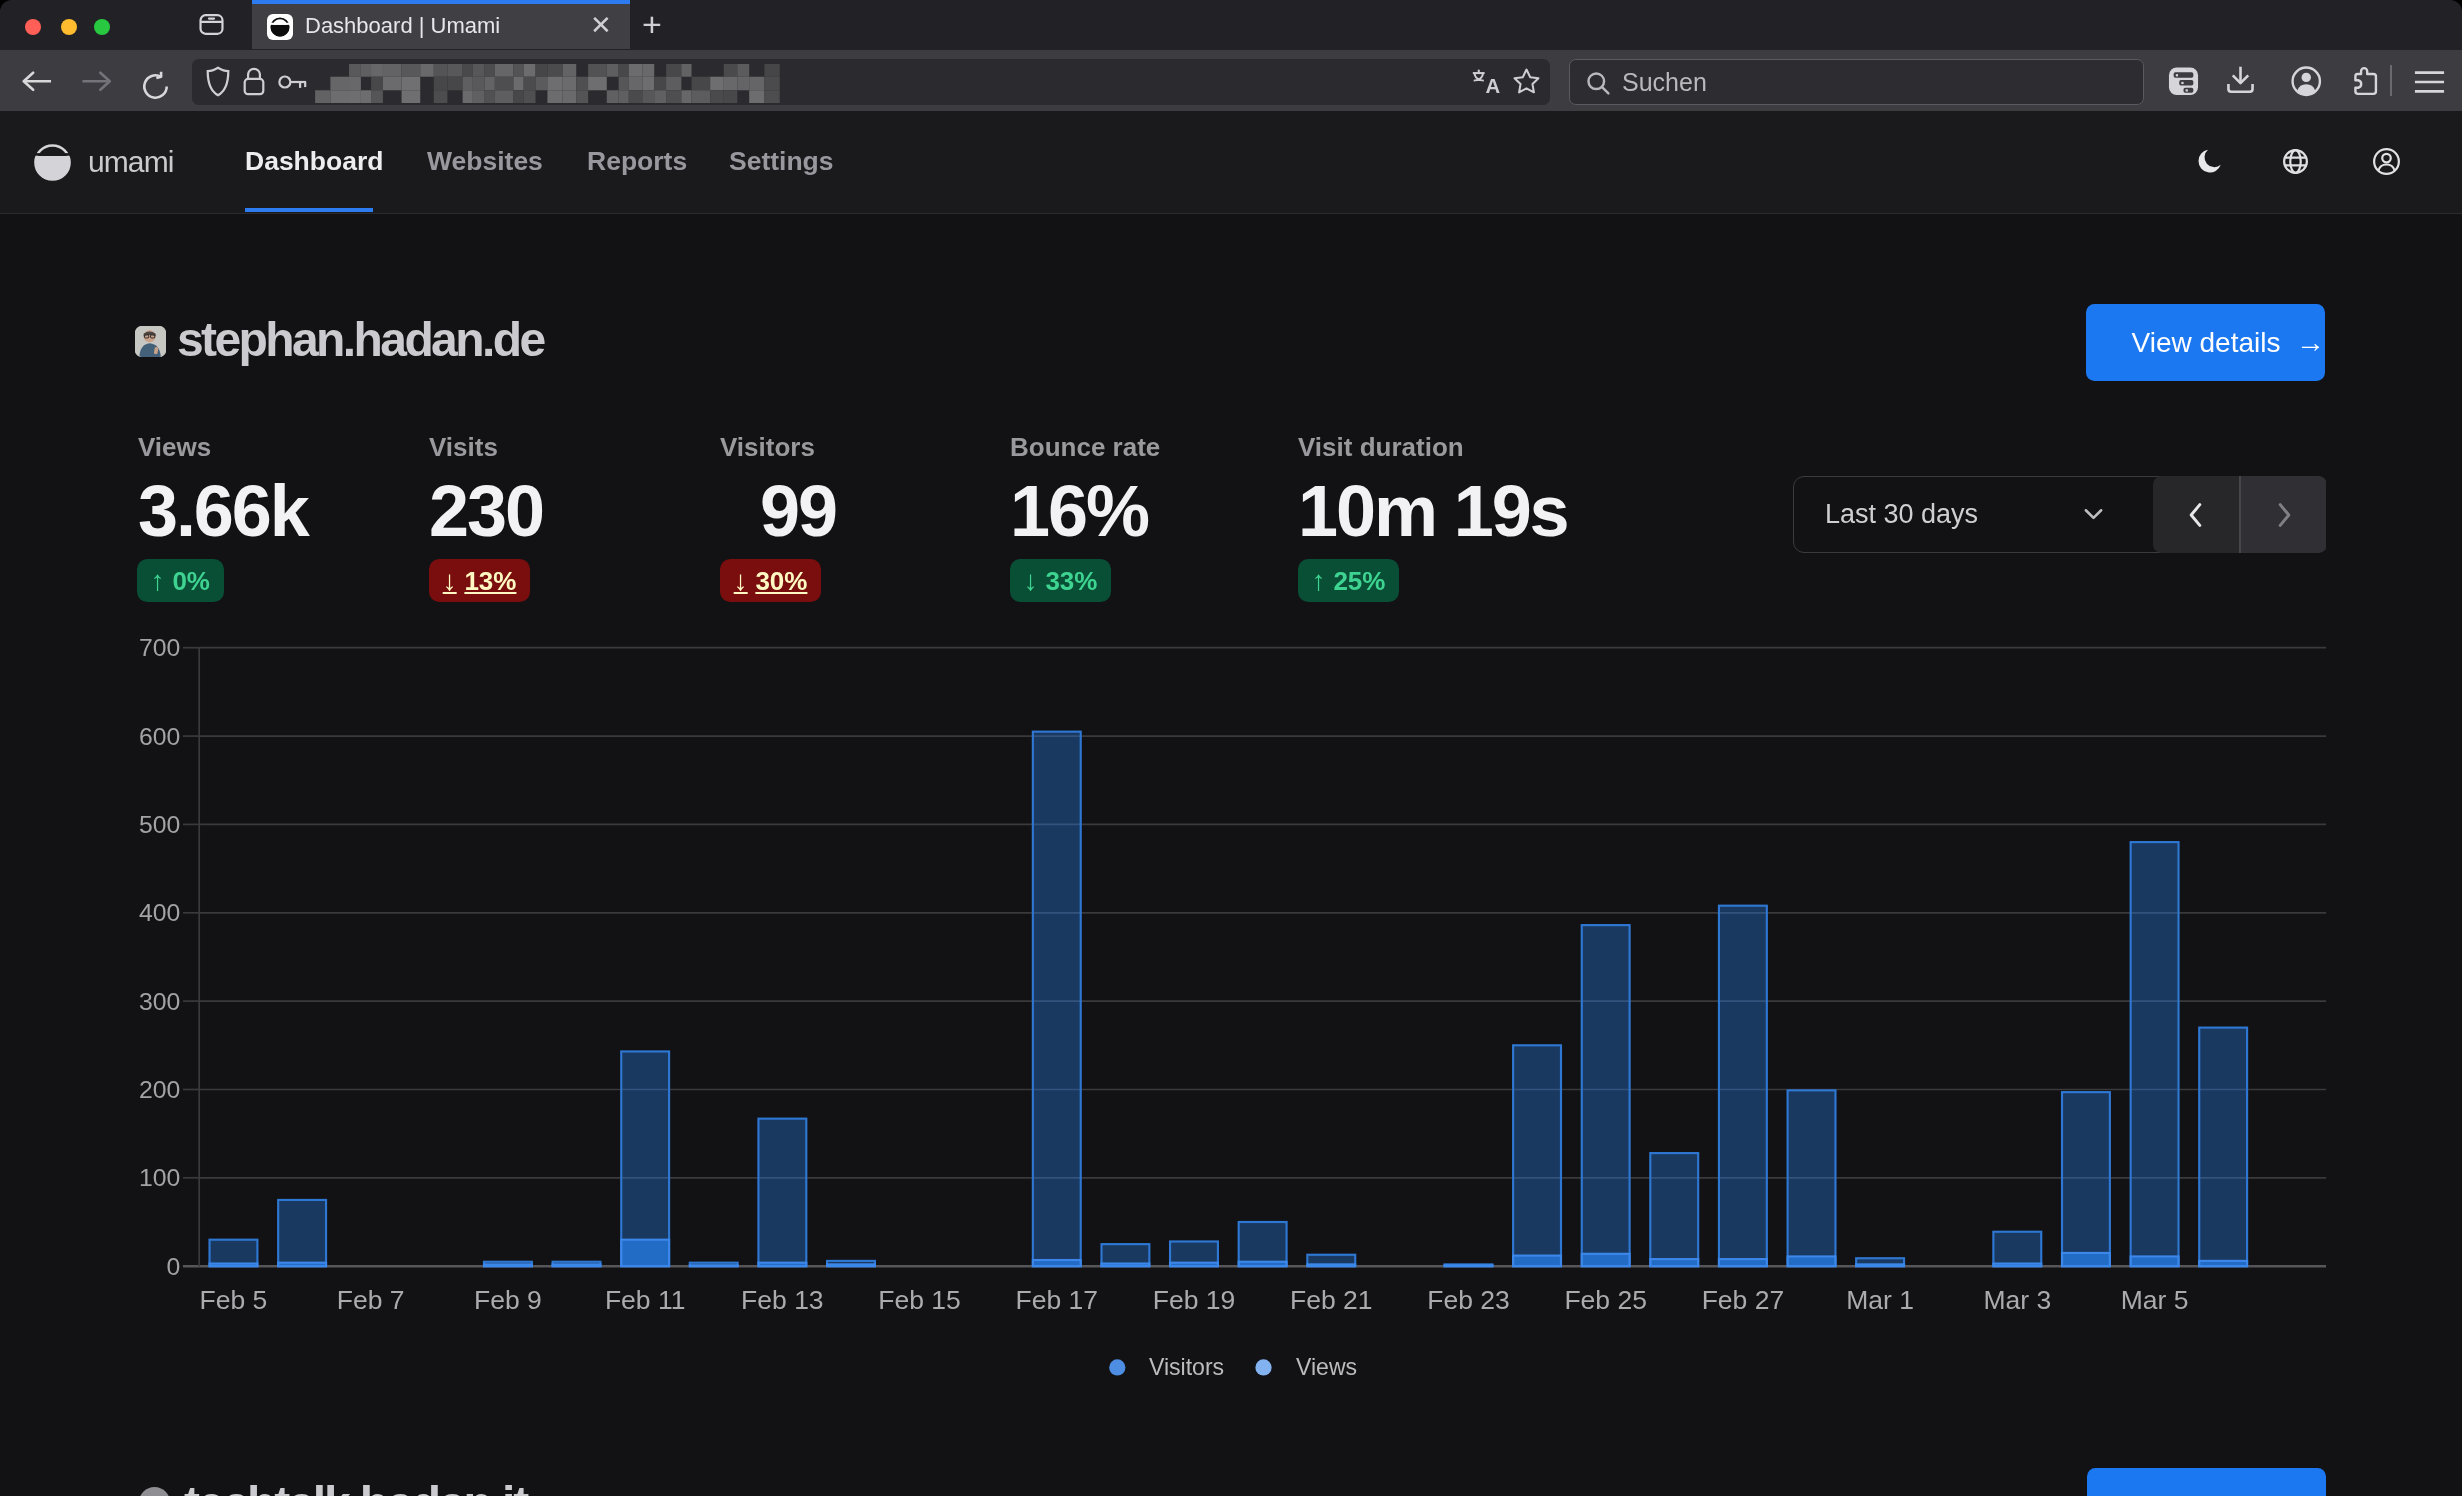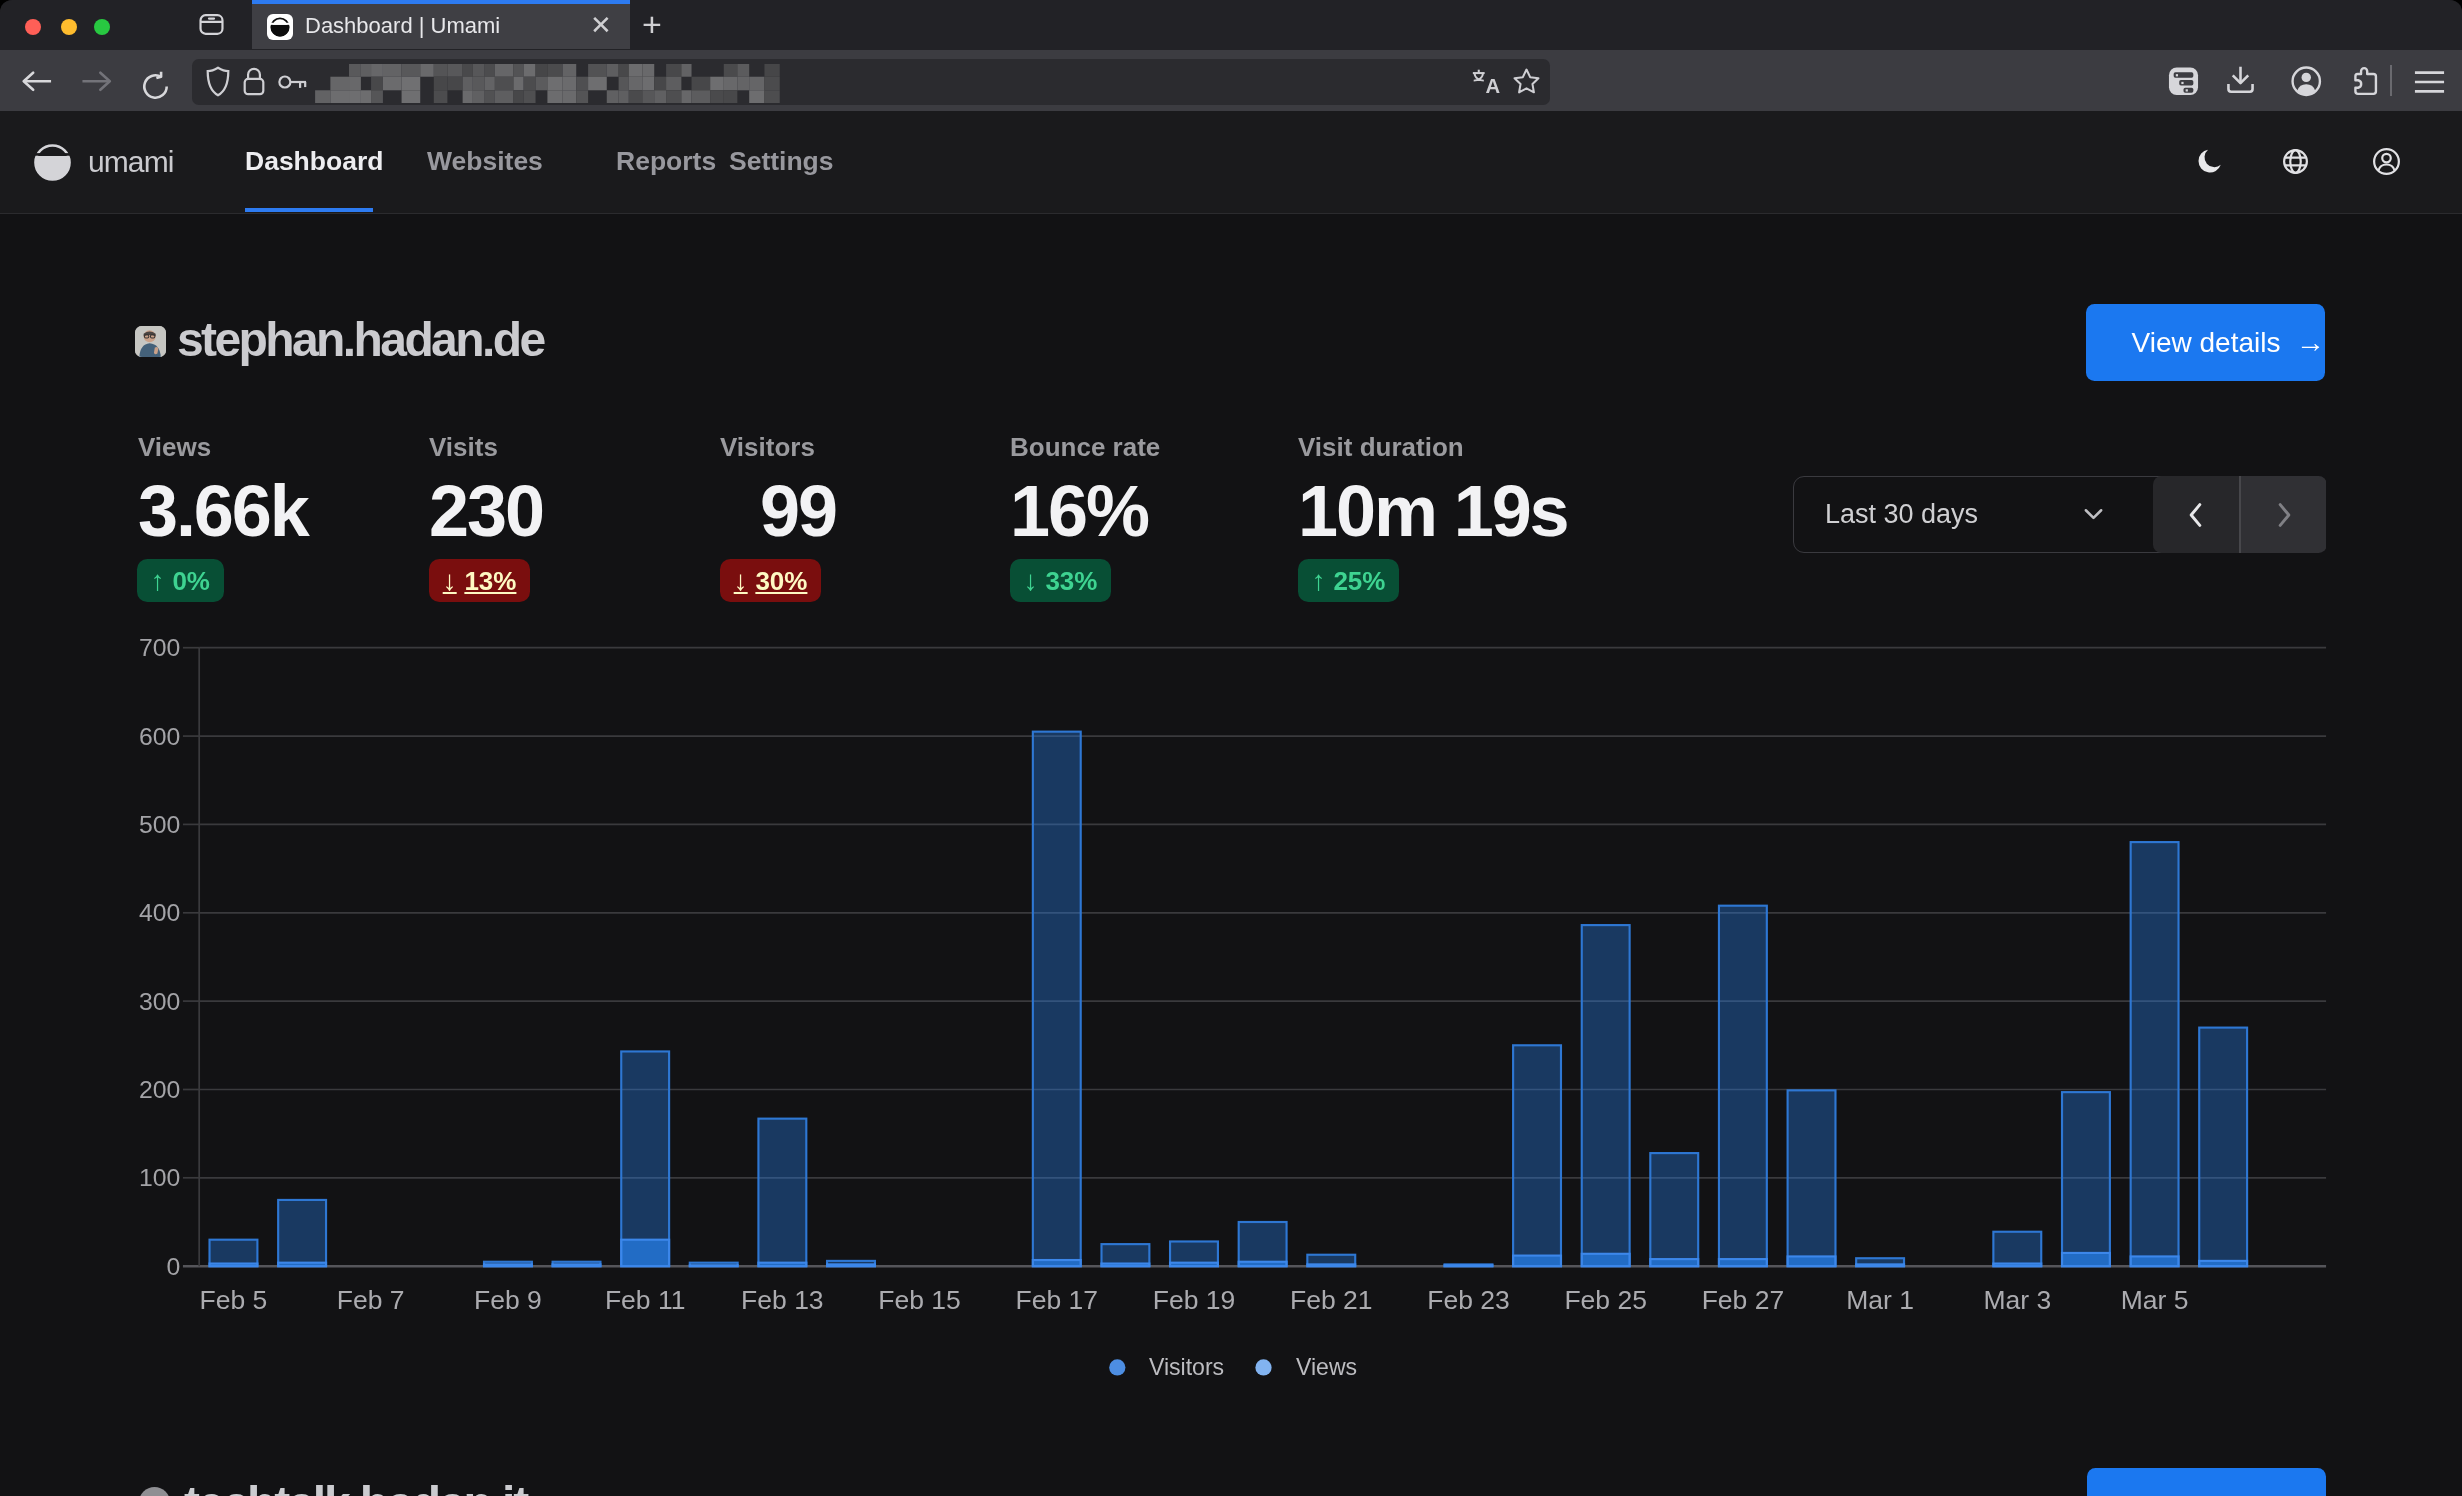--- a/index.html
+++ b/index.html
@@ -198,20 +198,27 @@
       <svg class="abs" style="left:1279px;top:9.4px" width="29" height="27" viewBox="0 0 34 32">
         <line x1="2" y1="6" x2="16" y2="6" stroke="#cfcfd3" stroke-width="2.4"></line>
         <line x1="9" y1="2" x2="9" y2="6" stroke="#cfcfd3" stroke-width="2.4"></line>
         <path d="M4 6 C 4 12 10 15 15 15 M14 6 C 14 12 8 15 3 15" fill="none" stroke="#cfcfd3" stroke-width="2.2"></path>
         <text x="17" y="30" font-size="24" font-weight="bold" fill="#cfcfd3" font-family="Liberation Sans">A</text>
       </svg>
       <svg class="abs" style="left:1320px;top:8.5px" width="29" height="29" viewBox="0 0 34 34">
         <path d="M17 3 L 21.3 11.9 L 31 13.2 L 24 20 L 25.7 29.7 L 17 25 L 8.3 29.7 L 10 20 L 3 13.2 L 12.7 11.9 Z" fill="none" stroke="#cfcfd3" stroke-width="2.4" stroke-linejoin="round"></path>
       </svg>
     </div>
+    <div class="searchbar">
+      <svg class="abs" style="left:14.5px;top:10.3px" width="26" height="26" viewBox="0 0 30 30">
+        <circle cx="13" cy="13" r="9" fill="none" stroke="#b9b9bd" stroke-width="2.8"></circle>
+        <line x1="20" y1="20" x2="27" y2="27" stroke="#b9b9bd" stroke-width="2.8" stroke-linecap="round"></line>
+      </svg>
+      <div class="suchen">Suchen</div>
+    </div>
 
     <svg class="abs" style="left:2168px;top:14.5px" width="31" height="32.5" viewBox="0 0 36 38">
       <rect x="1" y="3" width="34" height="32" rx="9" fill="#d6d6da"></rect>
       <rect x="6.5" y="8.5" width="23" height="6.5" rx="2" fill="#3c3c41"></rect>
       <rect x="9" y="10.7" width="2.6" height="2.6" fill="#d6d6da"></rect>
       <rect x="13" y="17.5" width="16.5" height="6.5" rx="2" fill="#3c3c41"></rect>
       <rect x="15.5" y="19.7" width="2.6" height="2.6" fill="#d6d6da"></rect>
       <rect x="18" y="26.5" width="11.5" height="6" rx="2" fill="#3c3c41"></rect>
       <rect x="20.5" y="28.4" width="2.6" height="2.6" fill="#d6d6da"></rect>
     </svg>
@@ -238,21 +245,21 @@
 
   <div class="navbar">
     <svg class="abs" style="left:34px;top:32.5px;position:absolute" width="37" height="37" viewBox="0 0 43 43">
       <circle cx="21.5" cy="21.5" r="19.8" fill="none" stroke="#d4d4d8" stroke-width="3"></circle>
       <path d="M3.5 13.9 A 19.8 19.8 0 1 0 39.5 13.9 Z" fill="#d4d4d8"></path>
       <rect x="0" y="10.6" width="43" height="3" fill="#1a1a1c"></rect>
     </svg>
     <div class="brand">umami</div>
     <div class="navitem active" style="left:245px">Dashboard</div>
     <div class="navitem" style="left:427px">Websites</div>
-    <div class="navitem" style="left:616px">Reports</div>
+    <div class="navitem" style="left:587px">Reports</div>
     <div class="navitem" style="left:729px">Settings</div>
     <div class="navunderline"></div>
     <svg class="abs" style="left:2197px;top:36px;position:absolute" width="28" height="28" viewBox="0 0 33 33">
       <path d="M28 21 A 13.5 13.5 0 1 1 13 3.2 A 11.5 11.5 0 0 0 28 21 Z" fill="#e8e8ea"></path>
     </svg>
     <svg class="abs" style="left:2282px;top:37px;position:absolute" width="27" height="27" viewBox="0 0 32 32">
       <circle cx="16" cy="16" r="13.5" fill="none" stroke="#e0e0e3" stroke-width="2.6"></circle>
       <ellipse cx="16" cy="16" rx="6.2" ry="13.5" fill="none" stroke="#e0e0e3" stroke-width="2.6"></ellipse>
       <line x1="3" y1="11.5" x2="29" y2="11.5" stroke="#e0e0e3" stroke-width="2.6"></line>
       <line x1="3" y1="20.5" x2="29" y2="20.5" stroke="#e0e0e3" stroke-width="2.6"></line>

